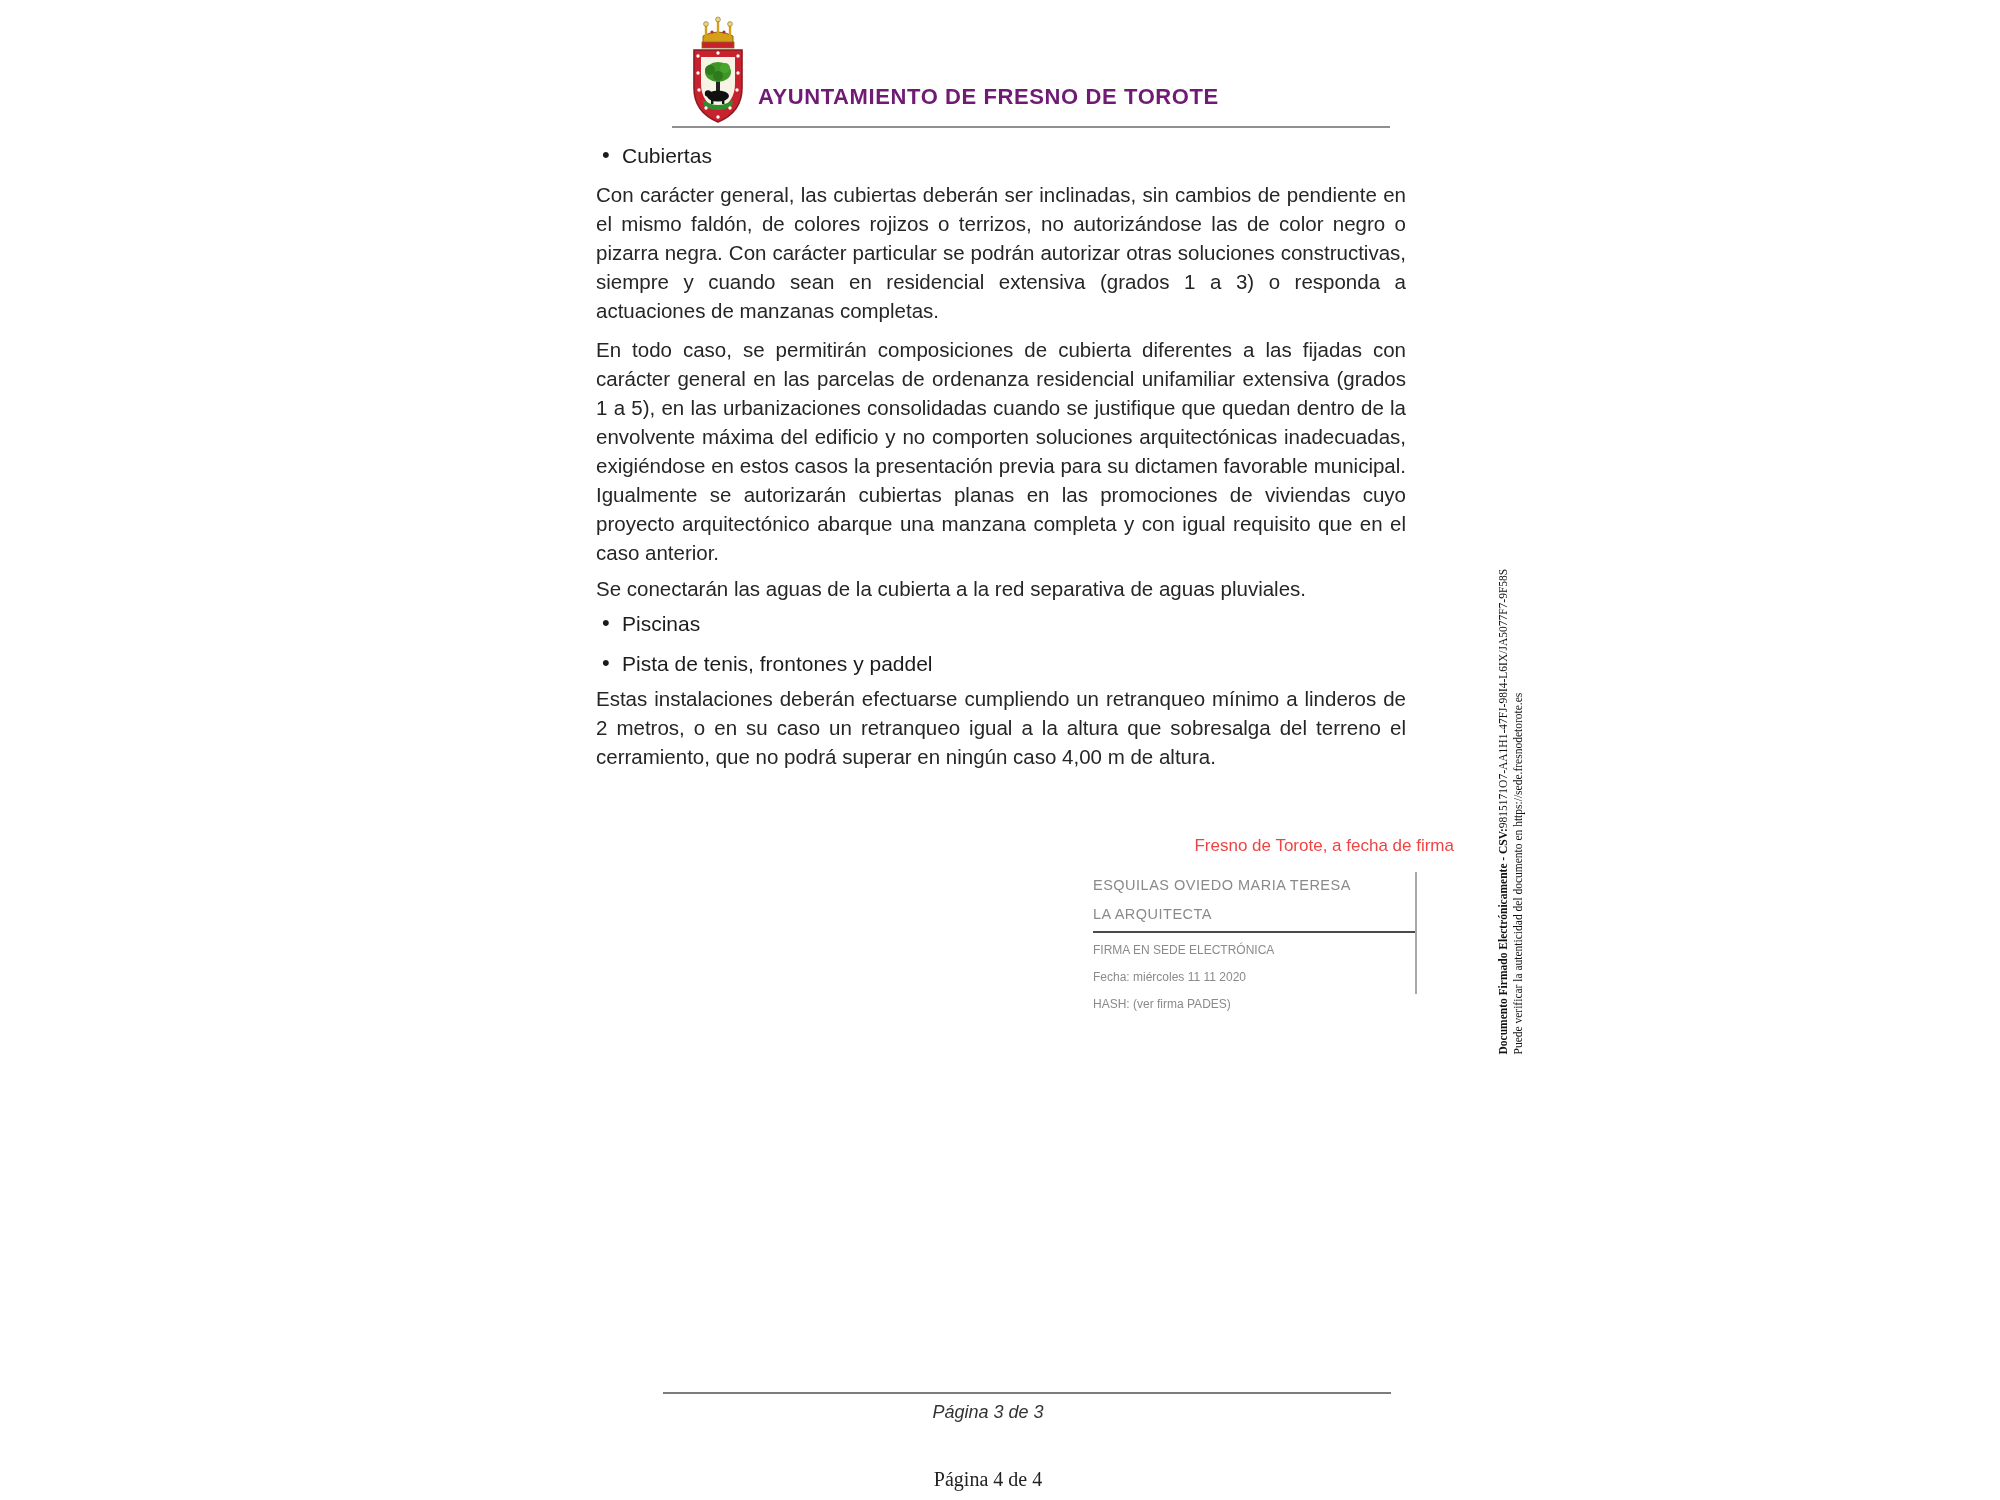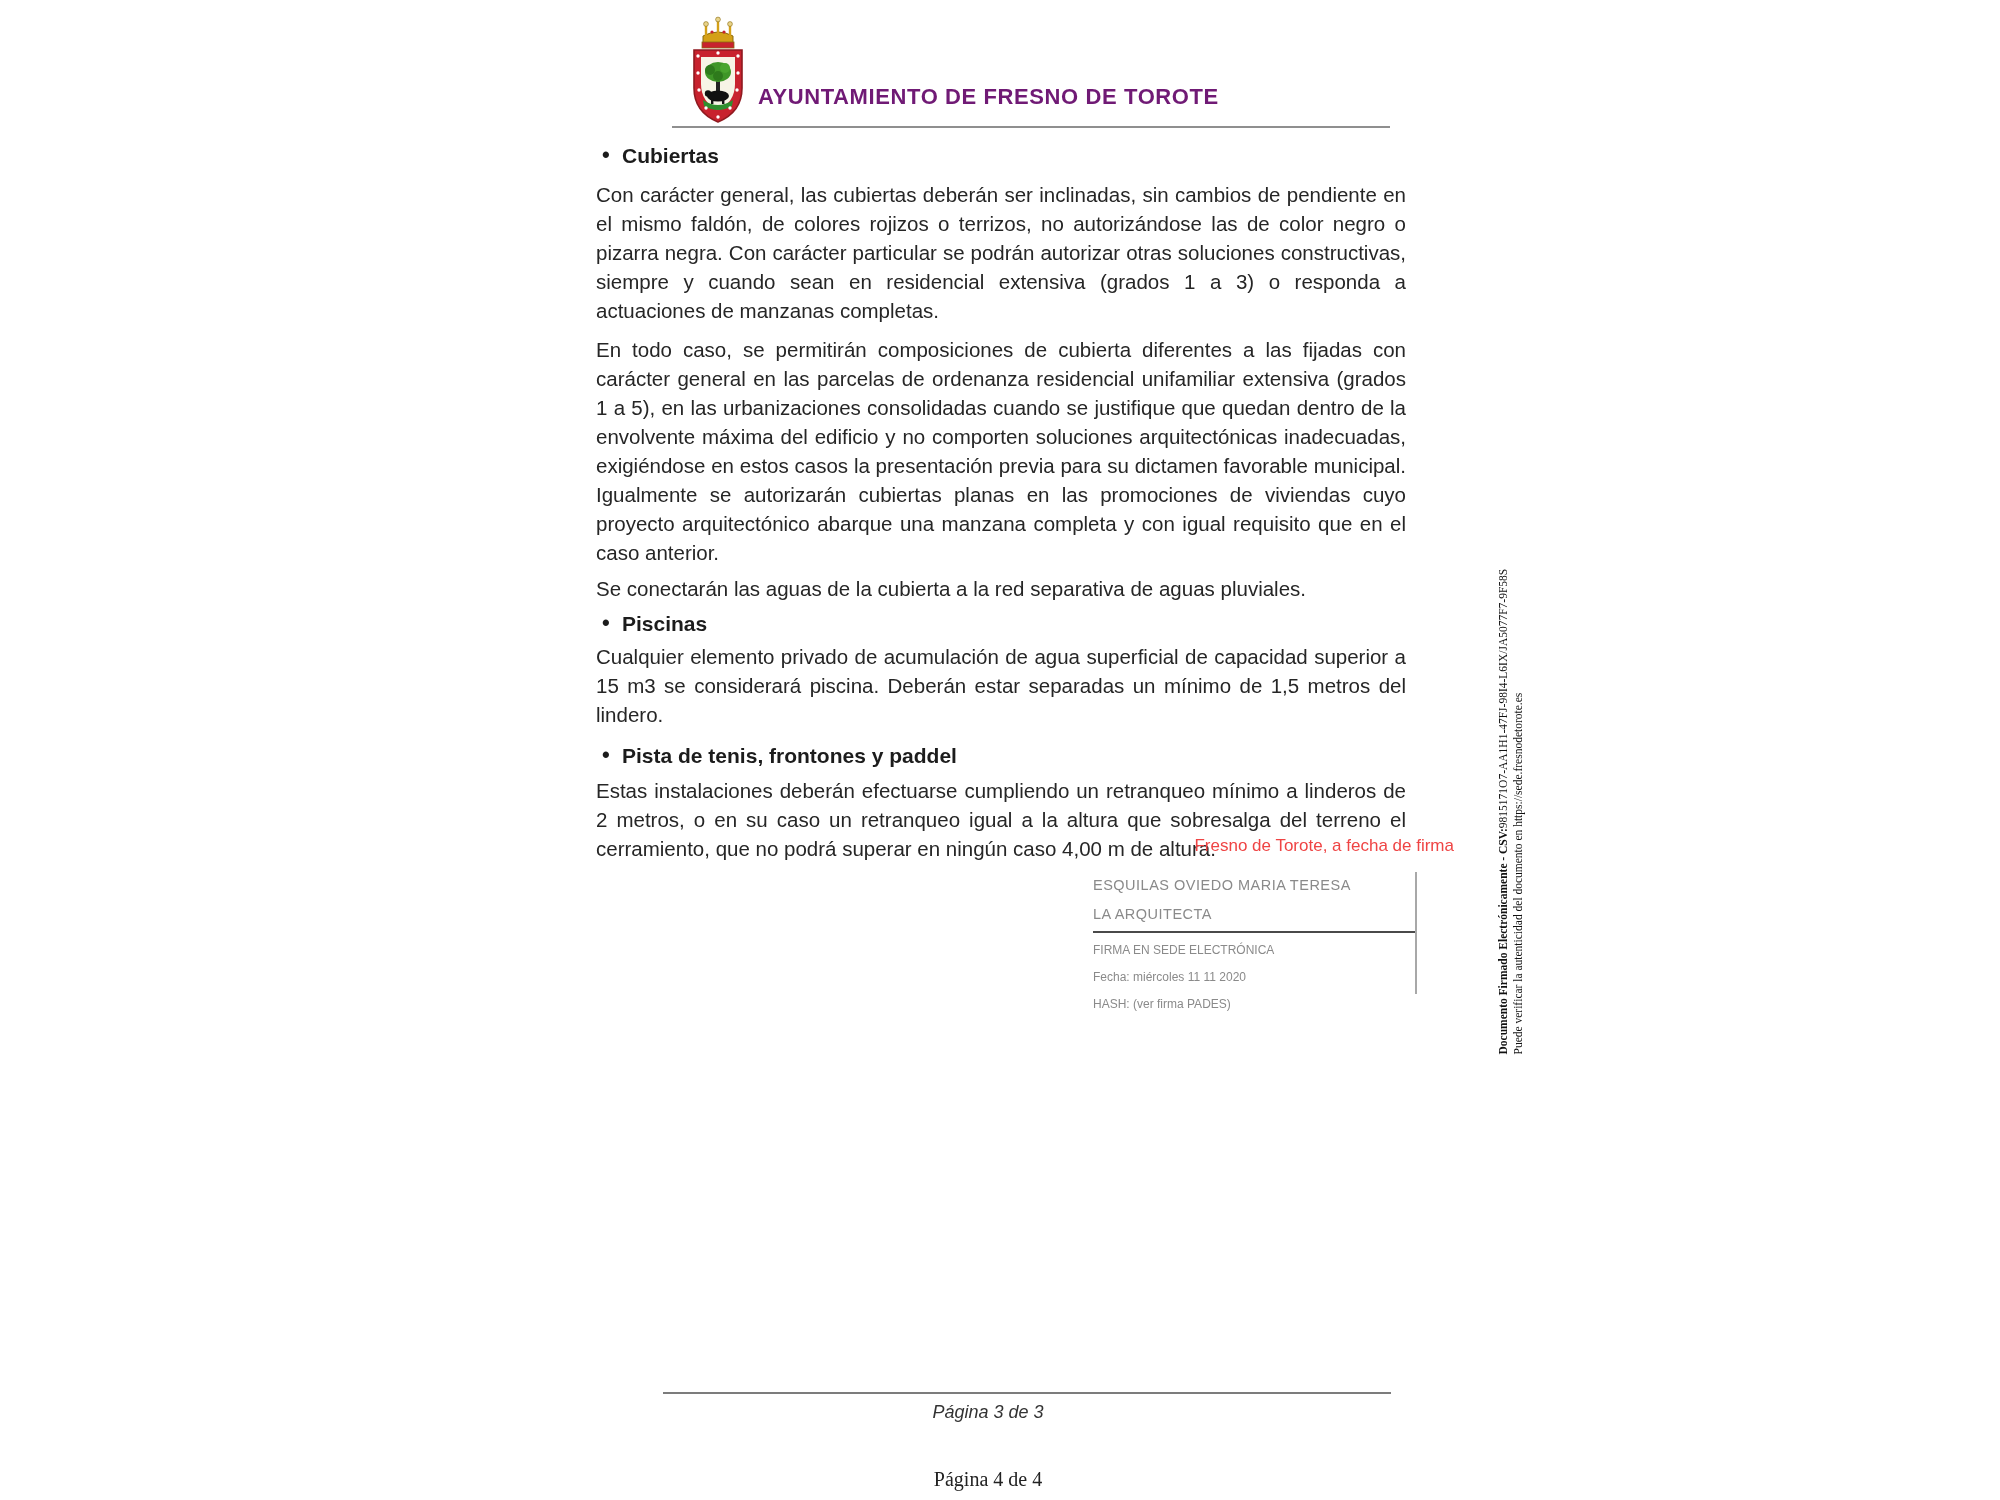--- a/index.html
+++ b/index.html
@@ -14,21 +14,21 @@
   .coat{position:absolute;left:688px;top:16px;width:60px;height:112px;}
   .doc-title{
     position:absolute;left:758px;top:84px;width:700px;
     font-size:22px;font-weight:bold;color:#701a75;letter-spacing:.6px;white-space:nowrap;
   }
   .header-rule{position:absolute;left:672px;top:126px;width:718px;height:2px;background:#8f8f8f;}
 
   
   .col{position:absolute;left:596px;top:140px;width:810px;color:#262626;}
   .bh{
-    position:relative;font-size:21px;font-weight:bold;color:#1c1c1c;
+    position:relative;font-size:21px;font-weight:normal;color:#1c1c1c;
     line-height:26px;padding-left:26px;
   }
   .bh::before{content:"\2022";position:absolute;left:6px;top:-1px;font-size:22px;}
   .col p{
     margin:0;font-size:20.5px;line-height:29px;text-align:justify;color:#262626;
     text-justify:inter-word;
   }
   .mt3{margin-top:3px !important;} .mt5{margin-top:5px !important;}
   .mt7{margin-top:7px !important;} .mt8{margin-top:8px !important;}
   .mt10{margin-top:10px !important;} .mt11{margin-top:11px !important;}
@@ -117,21 +117,20 @@
   <div class="doc-title">AYUNTAMIENTO DE FRESNO DE TOROTE</div>
   <div class="header-rule"></div>
 
   <div class="col">
     <div class="bh mt3">Cubiertas</div>
     <p class="mt11">Con carácter general, las cubiertas deberán ser inclinadas, sin cambios de pendiente en el mismo faldón, de colores rojizos o terrizos, no autorizándose las de color negro o pizarra negra. Con carácter particular se podrán autorizar otras soluciones constructivas, siempre y cuando sean en residencial extensiva (grados 1 a 3) o responda a actuaciones de manzanas completas.</p>
     <p class="mt10">En todo caso, se permitirán composiciones de cubierta diferentes a las fijadas con carácter general en las parcelas de ordenanza residencial unifamiliar extensiva (grados 1 a 5), en las urbanizaciones consolidadas cuando se justifique que quedan dentro de la envolvente máxima del edificio y no comporten soluciones arquitectónicas inadecuadas, exigiéndose en estos casos la presentación previa para su dictamen favorable municipal. Igualmente se autorizarán cubiertas planas en las promociones de viviendas cuyo proyecto arquitectónico abarque una manzana completa y con igual requisito que en el caso anterior.</p>
     <p class="mt7">Se conectarán las aguas de la cubierta a la red separativa de aguas pluviales.</p>
 
     <div class="bh mt8">Piscinas</div>
-    <p class="mt5">Cualquier elemento privado de acumulación de agua superficial de capacidad superior a 15 m3 se considerará piscina. Deberán estar separadas un mínimo de 1,5 metros del lindero.</p>
 
     <div class="bh mt14">Pista de tenis, frontones y paddel</div>
     <p class="mt7">Estas instalaciones deberán efectuarse cumpliendo un retranqueo mínimo a linderos de 2 metros, o en su caso un retranqueo igual a la altura que sobresalga del terreno el cerramiento, que no podrá superar en ningún caso 4,00 m de altura.</p>
   </div>
 
   <div class="place-line">Fresno de Torote, a fecha de firma</div>
 
   <div class="sig">
     <div class="name">ESQUILAS OVIEDO MARIA TERESA</div>
     <div class="role">LA ARQUITECTA</div>

